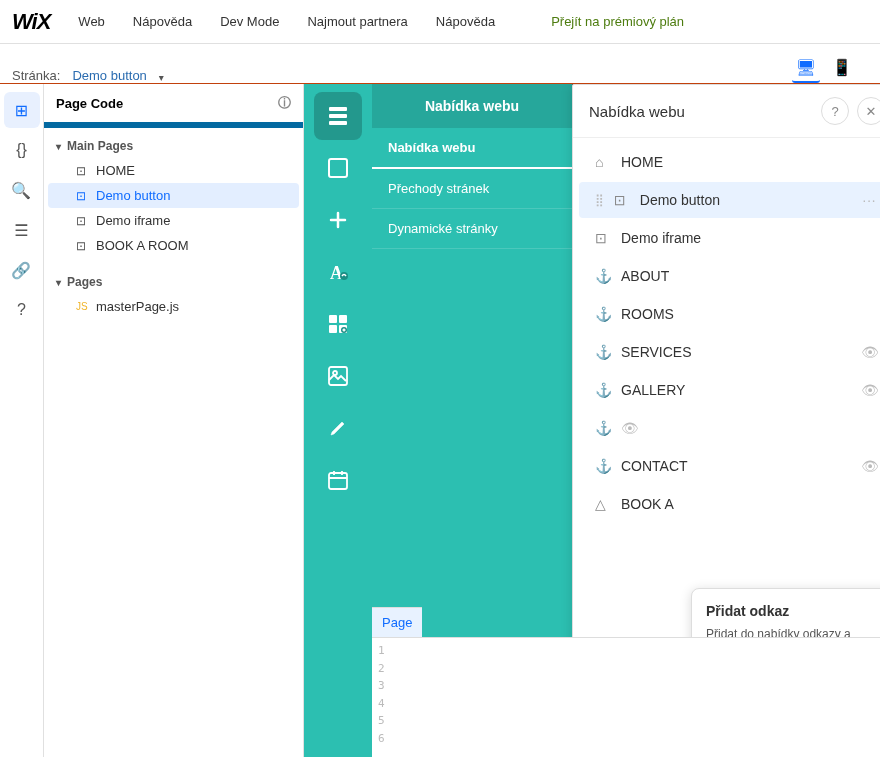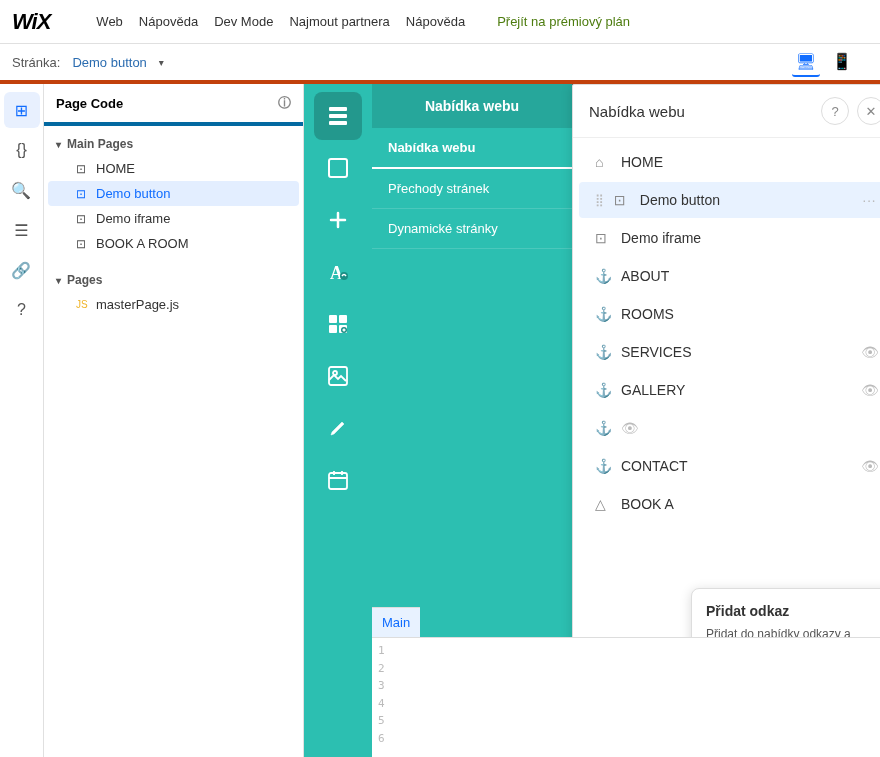--- a/index.html
+++ b/index.html
@@ -3,30 +3,30 @@
   <meta charset="utf-8">
   <style>
     * { box-sizing: border-box; margin: 0; padding: 0; }
     body { font-family: 'Helvetica Neue', Arial, sans-serif; font-size: 13px; background: #fff; overflow: hidden; width: 880px; height: 757px; }
 
     
     .top-nav {
       display: flex; align-items: center; height: 44px;
       border-bottom: 1px solid #e0e0e0; padding: 0 12px; gap: 20px;
     }
-    .wix-logo { font-size: 22px; font-weight: 900; color: #000; letter-spacing: -1px; margin-right: 26px; font-style: italic; }
-    .nav-links { display: flex; gap: 16px; align-items: center; }
+    .wix-logo { font-size: 22px; font-weight: 900; color: #000; letter-spacing: -1px; margin-right: 8px; font-style: italic; }
+    .nav-links { display: flex; gap: 28px; align-items: center; }
     .nav-link { font-size: 13px; color: #333; cursor: pointer; }
     .nav-link.premium { color: #4d7c0f; }
     .nav-spacer { flex: 1; }
 
     
     .second-bar {
-      display: flex; align-items: center; height: 40px;
-      border-bottom: 4px solid #c2410c; padding: 0 12px; gap: 12px;
+      display: flex; align-items: flex-end; height: 40px;
+      border-bottom: 1px solid #c2410c; padding: 0 12px; gap: 12px;
     }
     .page-label { font-size: 13px; color: #555; }
     .page-name { color: #2b6cb0; font-size: 13px; cursor: pointer; }
     .page-chevron { color: #555; font-size: 10px; cursor: pointer; }
     .device-icons { display: flex; gap: 8px; margin-left: auto; margin-right: 12px; }
     .device-icon { cursor: pointer; color: #555; font-size: 16px; padding: 4px; border-radius: 3px; }
     .device-icon.active { border-bottom: 2px solid #116dff; color: #116dff; }
 
     
     .main-layout { display: flex; height: calc(757px - 84px); }
@@ -39,21 +39,21 @@
     .left-icon { width: 36px; height: 36px; display: flex; align-items: center; justify-content: center; border-radius: 6px; cursor: pointer; color: #555; font-size: 16px; }
     .left-icon.active { background: #e8f0fe; color: #116dff; }
 
     
     .file-tree {
       width: 260px; background: #fff; border-right: 1px solid #e0e0e0;
       display: flex; flex-direction: column; overflow: hidden;
     }
     .file-tree-header {
       display: flex; align-items: center; justify-content: space-between;
-      padding: 10px 12px; border-bottom: 4px solid #0369a1; font-weight: 600; font-size: 13px;
+      padding: 10px 12px; border-bottom: 6px solid #0369a1; font-weight: 600; font-size: 13px;
     }
     .file-tree-header-right { display: flex; gap: 6px; align-items: center; color: #888; font-size: 13px; cursor: pointer; }
     .tree-section { padding: 6px 0; }
     .tree-section-header {
       display: flex; align-items: center; gap: 6px; padding: 5px 12px;
       font-size: 12px; color: #555; font-weight: 600; cursor: pointer;
     }
     .tree-item {
       display: flex; align-items: center; gap: 6px; padding: 5px 12px 5px 28px;
       font-size: 13px; color: #333; cursor: pointer; border-radius: 4px; margin: 0 4px;
@@ -375,17 +375,17 @@
         <div>1</div>
           <div>2</div>
           <div>3</div>
           <div>4</div>
           <div>5</div>
           <div>6</div>
       </div>
     </div>
 
     <div class="demo-label">
-      <span>Main</span>
+      <span>Page</span>
     </div>
 
   </div>
 </div>
 
 </body></html>

